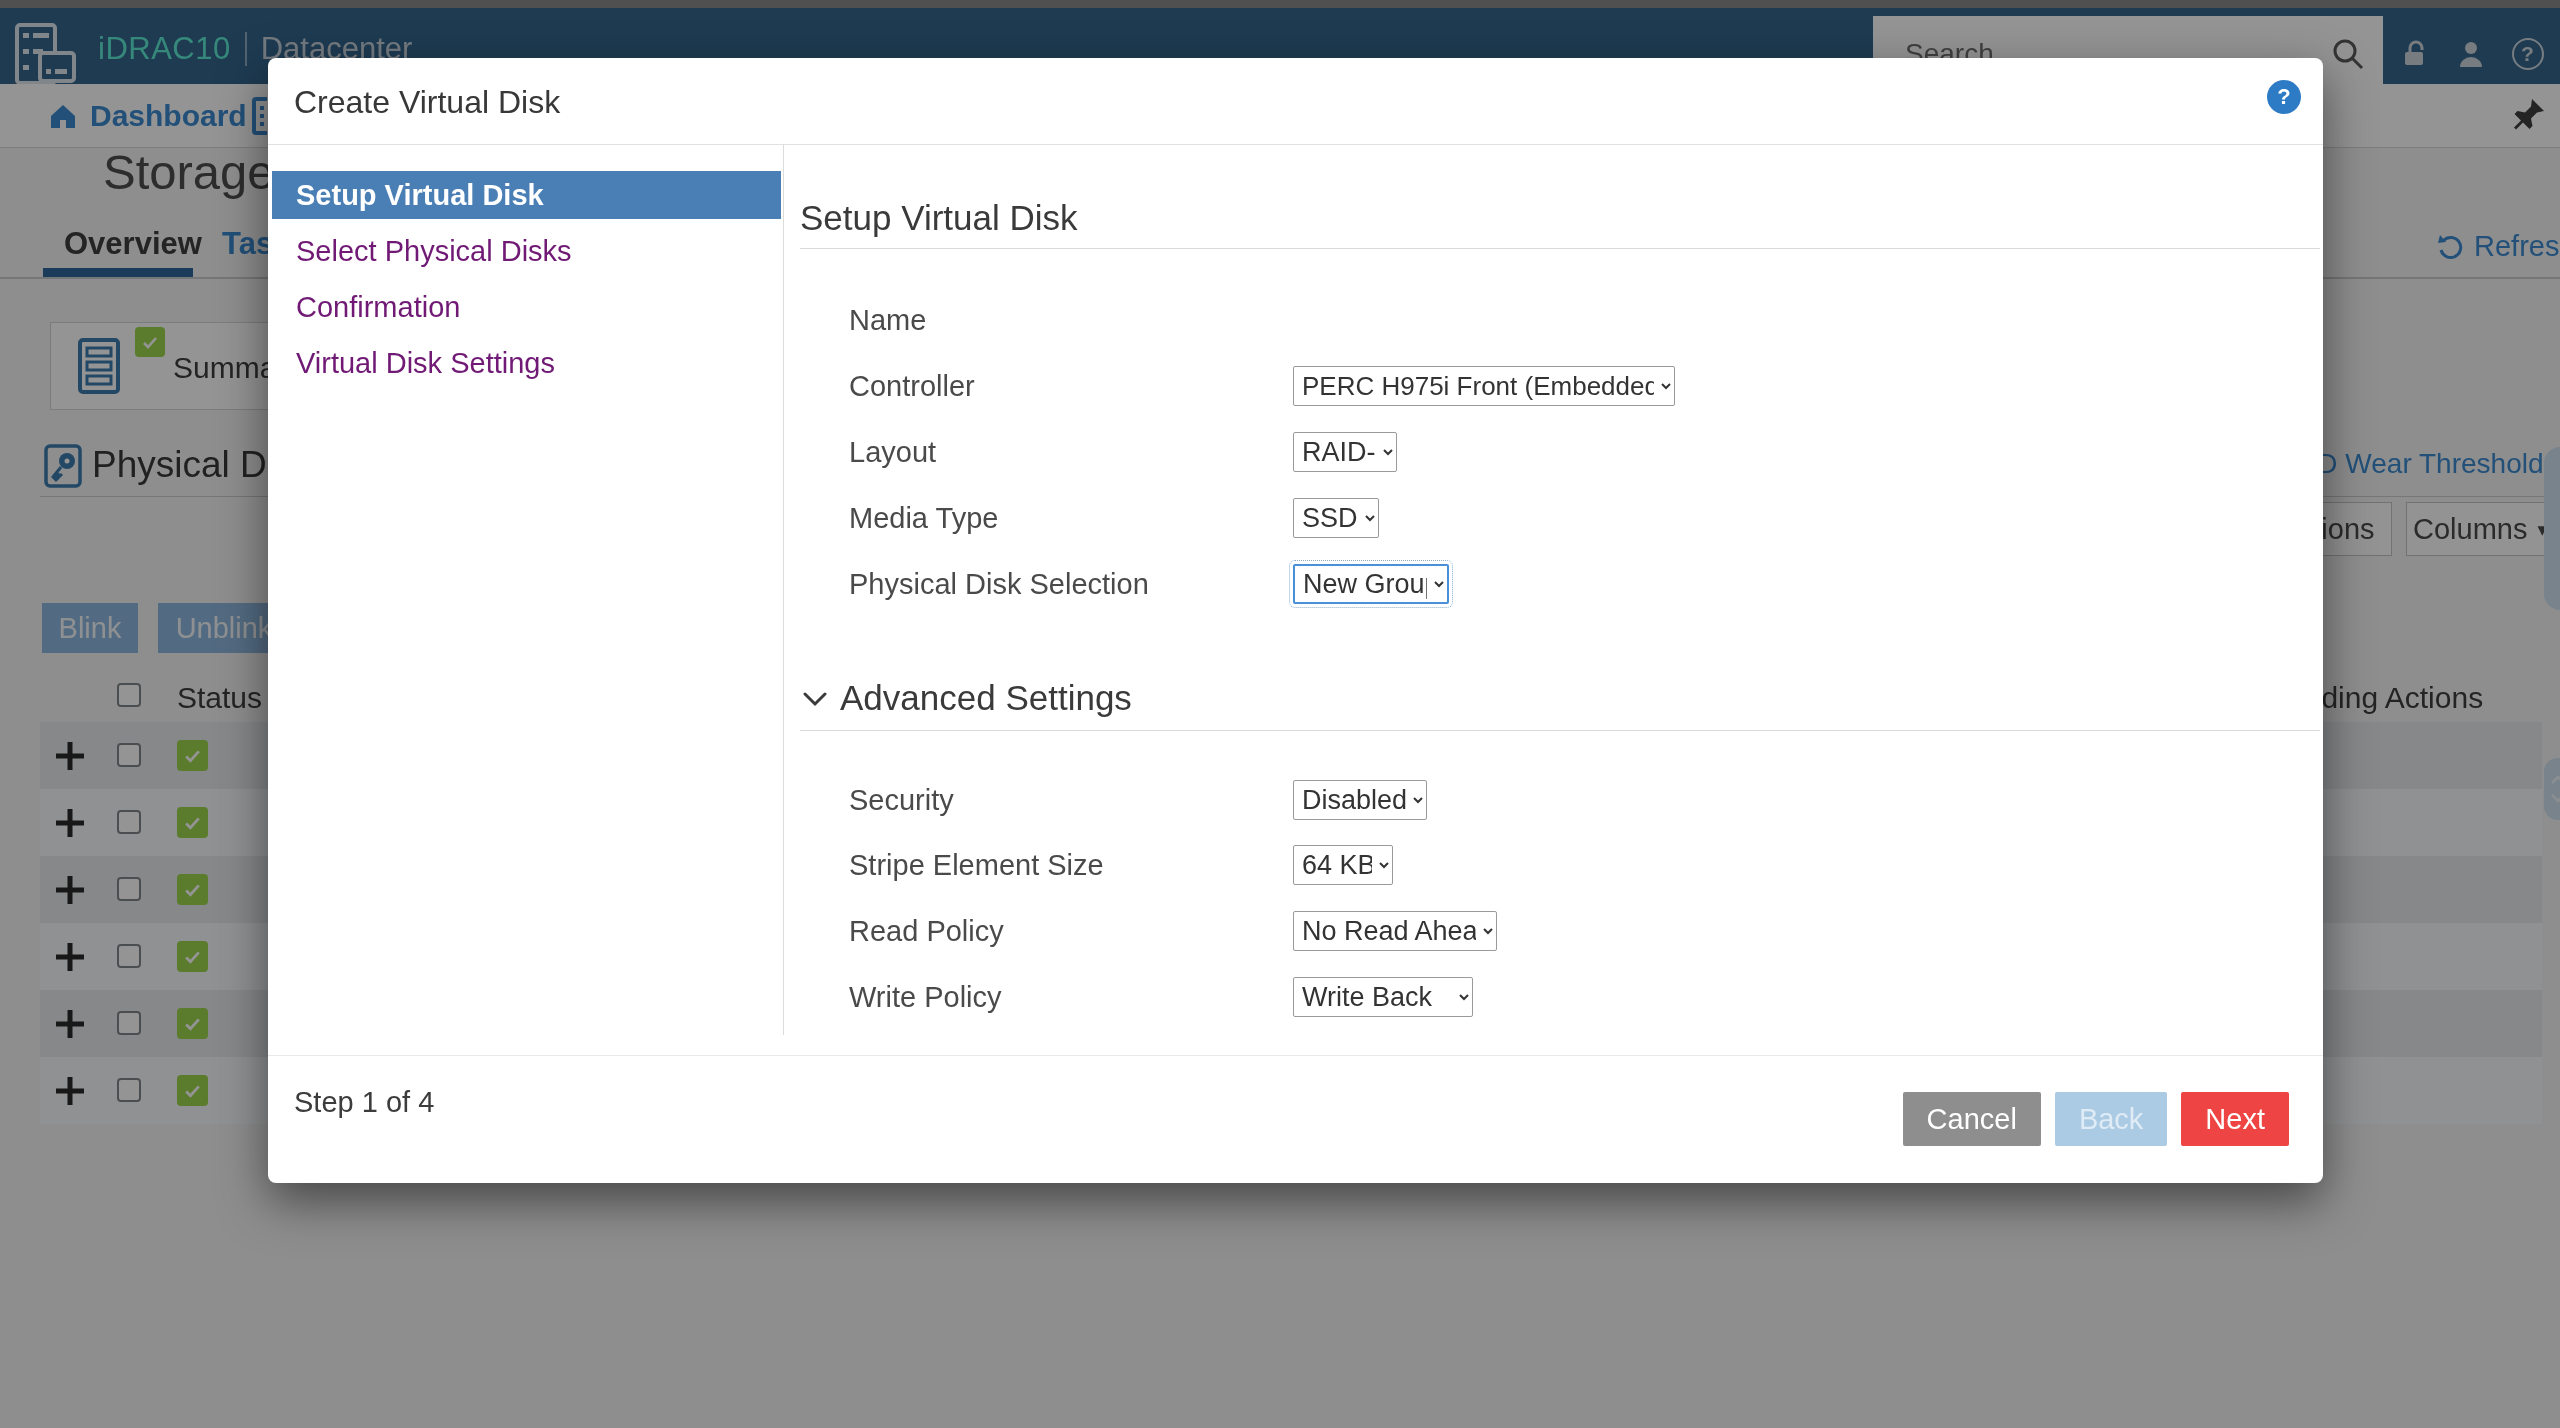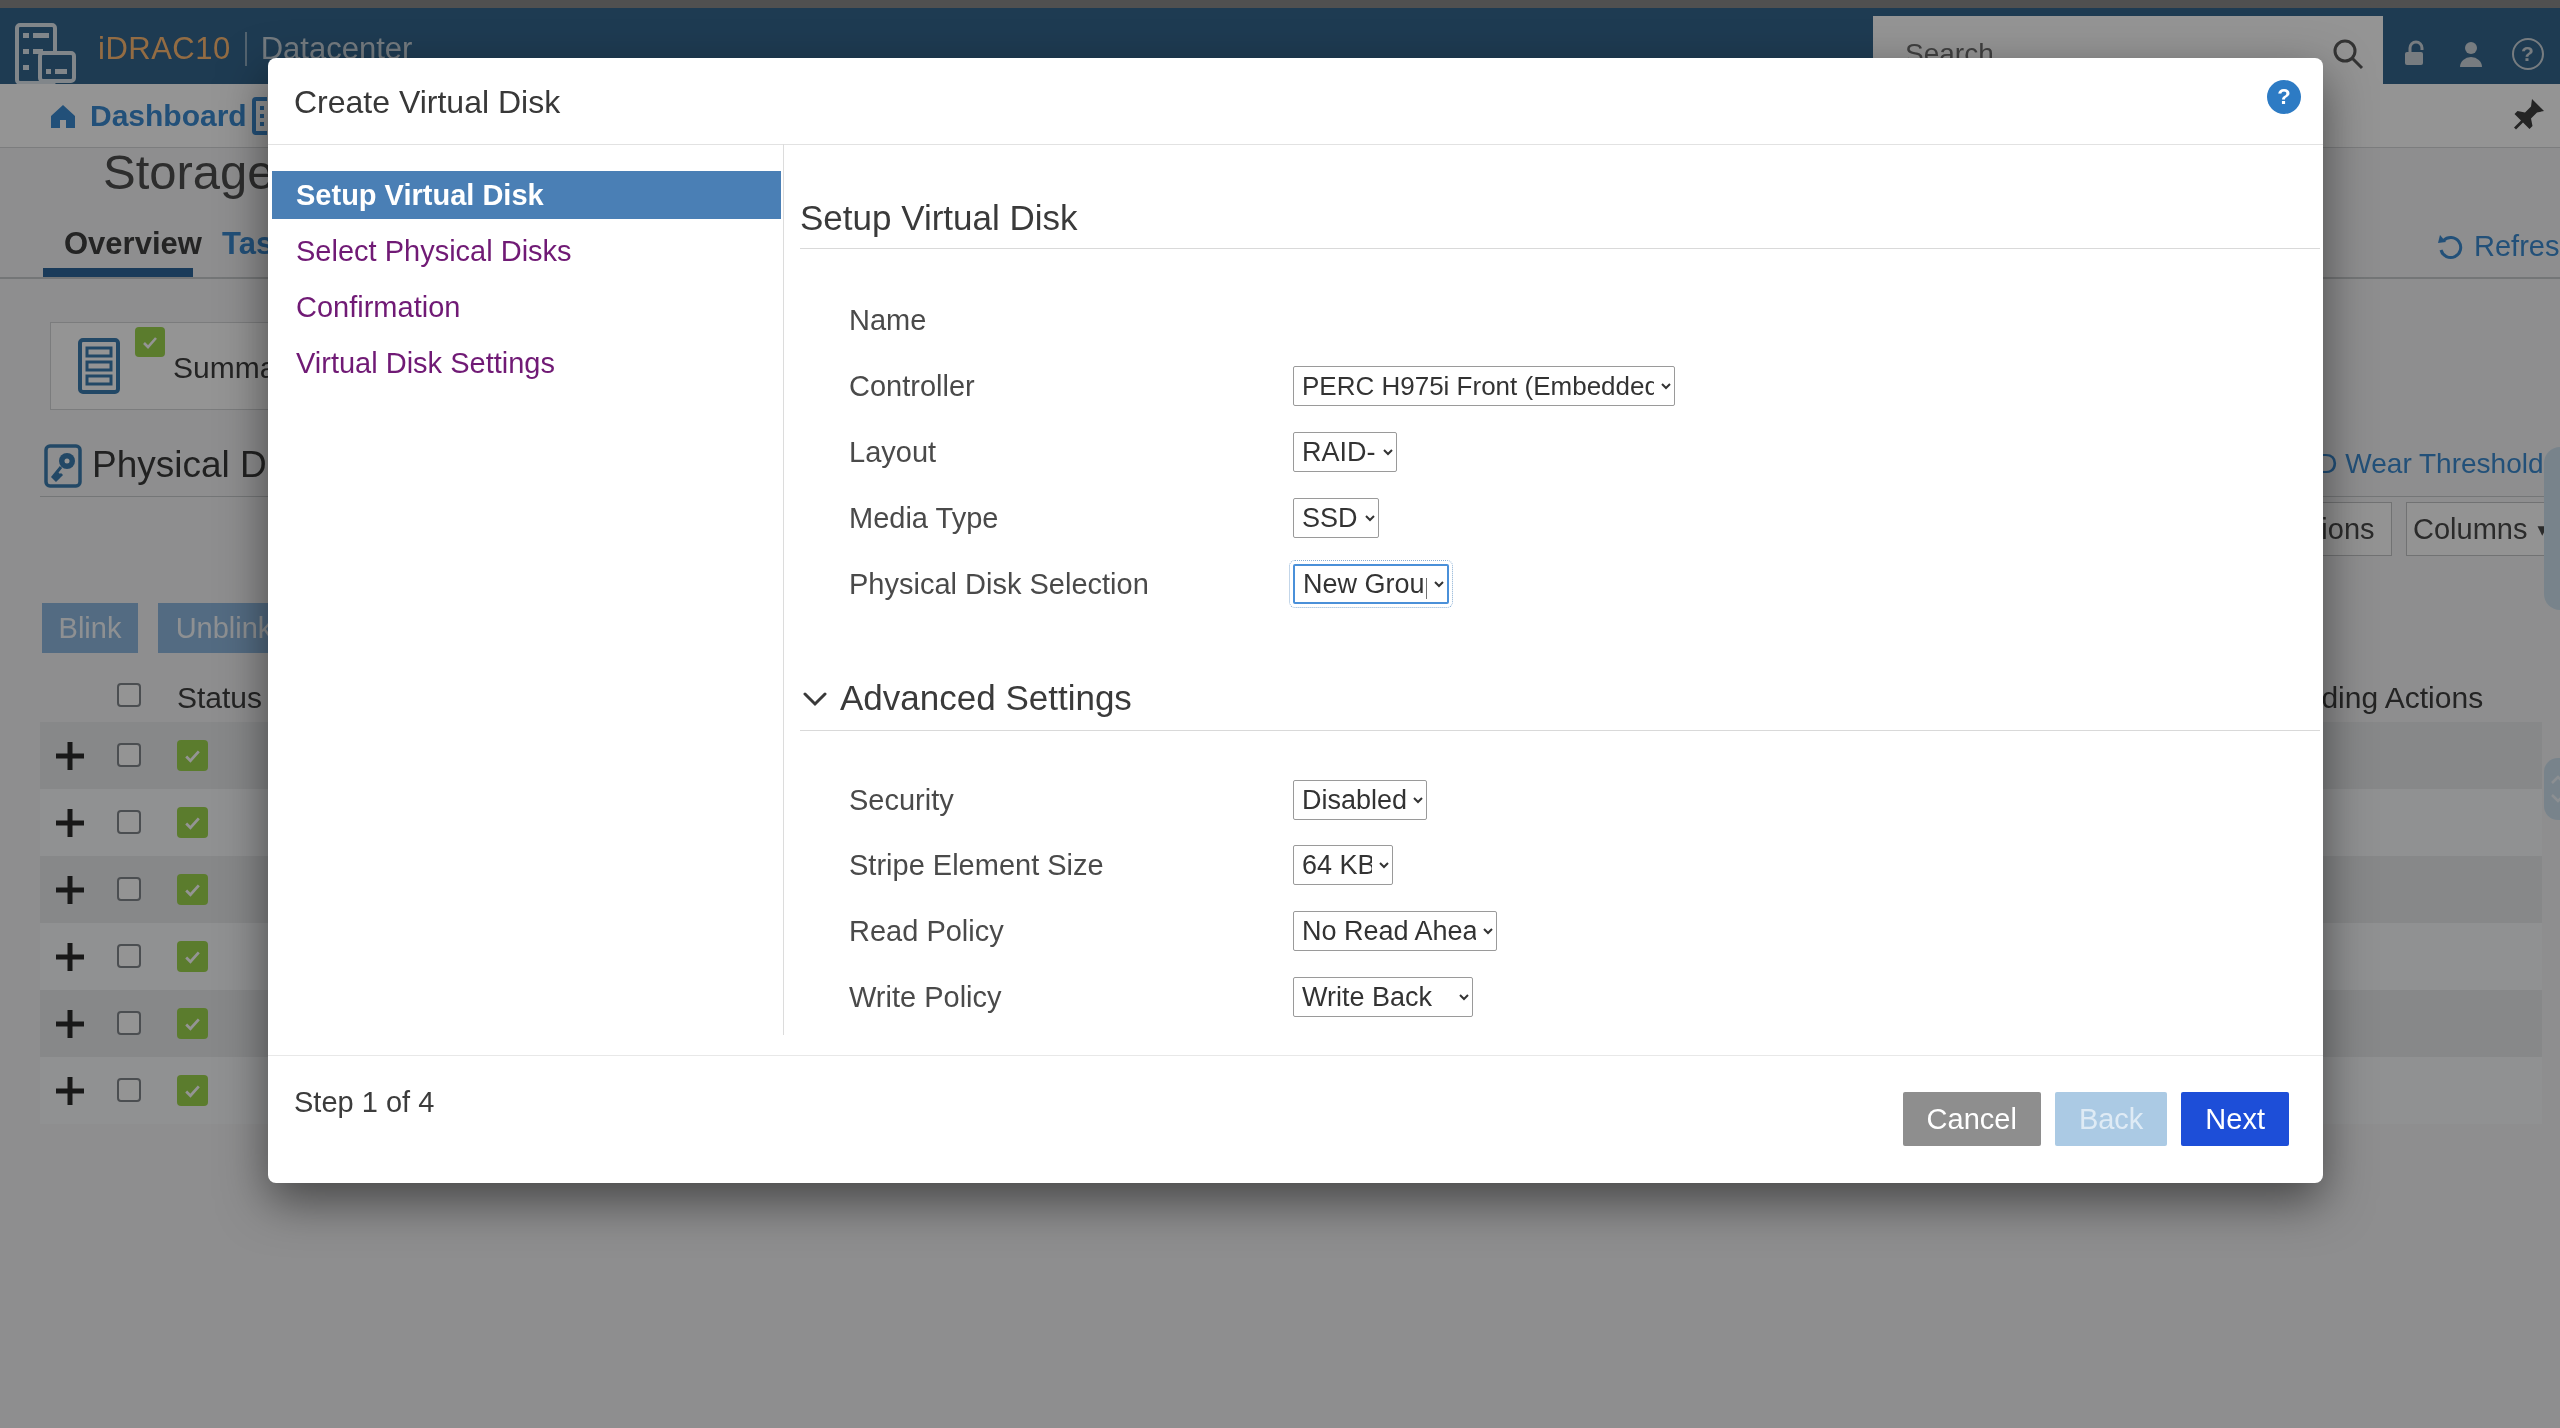--- a/index.html
+++ b/index.html
@@ -6,21 +6,21 @@
   html,body { width:2560px; height:1428px; }
   body { font-family: "Liberation Sans", "DejaVu Sans", sans-serif; background:#f4f5f6; }
   .screen { position:relative; width:2560px; height:1428px; overflow:hidden; background:#f4f5f6; }
   .abs { position:absolute; }
 
   
   .topstrip { left:0; top:0; width:2560px; height:8px; background:#8a8a8a; }
   .app-header { left:0; top:8px; width:2560px; height:76px; background:#34668d; }
   .logo { left:14px; top:15px; width:64px; height:62px; }
   .brand { left:98px; top:22px; height:38px; display:flex; align-items:center; }
-  .brand-name { font-size:31px; color:#fdba74; letter-spacing:.5px; }
+  .brand-name { font-size:31px; color:#5eead4; letter-spacing:.5px; }
   .brand-sep { display:inline-block; width:2px; height:34px; background:rgba(255,255,255,.45); margin:0 14px; }
   .brand-prod { font-size:31px; color:#c9d4dc; }
   .search-panel { left:1873px; top:8px; width:510px; height:76px; background:#ffffff; }
   .search-input { position:absolute; left:32px; top:18px; width:390px; height:40px; border:none; outline:none; font-size:28px; color:#555; background:transparent; font-family:inherit; }
   .search-input::placeholder { color:#6f6f6f; opacity:1; }
   .search-icon { position:absolute; left:458px; top:21px; }
   .hdr-icons { left:2383px; top:8px; width:177px; height:76px; display:flex; align-items:center; justify-content:center; gap:26px; }
   .help-circle { width:32px; height:32px; border:2.5px solid #cdd6dd; border-radius:50%; color:#cdd6dd; font-size:21px; font-weight:bold; display:flex; align-items:center; justify-content:center; }
 
   
@@ -86,21 +86,21 @@
   .sel-focus { border:2px solid #4a90d9; outline:1px dotted #88aed4; outline-offset:3px; }
   .adv-chevron { position:absolute; left:535px; top:634px; }
   .adv-title { position:absolute; left:572px; top:620px; font-size:35px; color:#3a3a3a; font-weight:400; }
   .adv-div { position:absolute; left:532px; top:672px; width:1520px; height:1px; background:#d9d9d9; }
   .m-foot-div { position:absolute; left:0; top:997px; width:2055px; height:1px; background:#e8e8e8; }
   .m-step-ind { position:absolute; left:26px; top:1028px; font-size:29px; color:#3c3c3c; }
   .m-buttons { position:absolute; right:34px; top:1034px; display:flex; gap:14px; }
   .m-btn { height:54px; border:none; border-radius:2px; font-size:29px; font-family:inherit; padding:0 24px; min-width:92px; }
   .m-btn.cancel { background:#8e8e8e; color:#fff; }
   .m-btn.back { background:#abcae4; color:#dfebf5; }
-  .m-btn.next { background:#1d4ed8; color:#fff; }
+  .m-btn.next { background:#ef4444; color:#fff; }
 </style>
 </head>
 <body>
 
 <div class="screen">
 
   <div class="abs topstrip"></div>
 
   <header class="abs app-header">
     <svg class="abs logo" viewBox="0 0 64 62">

